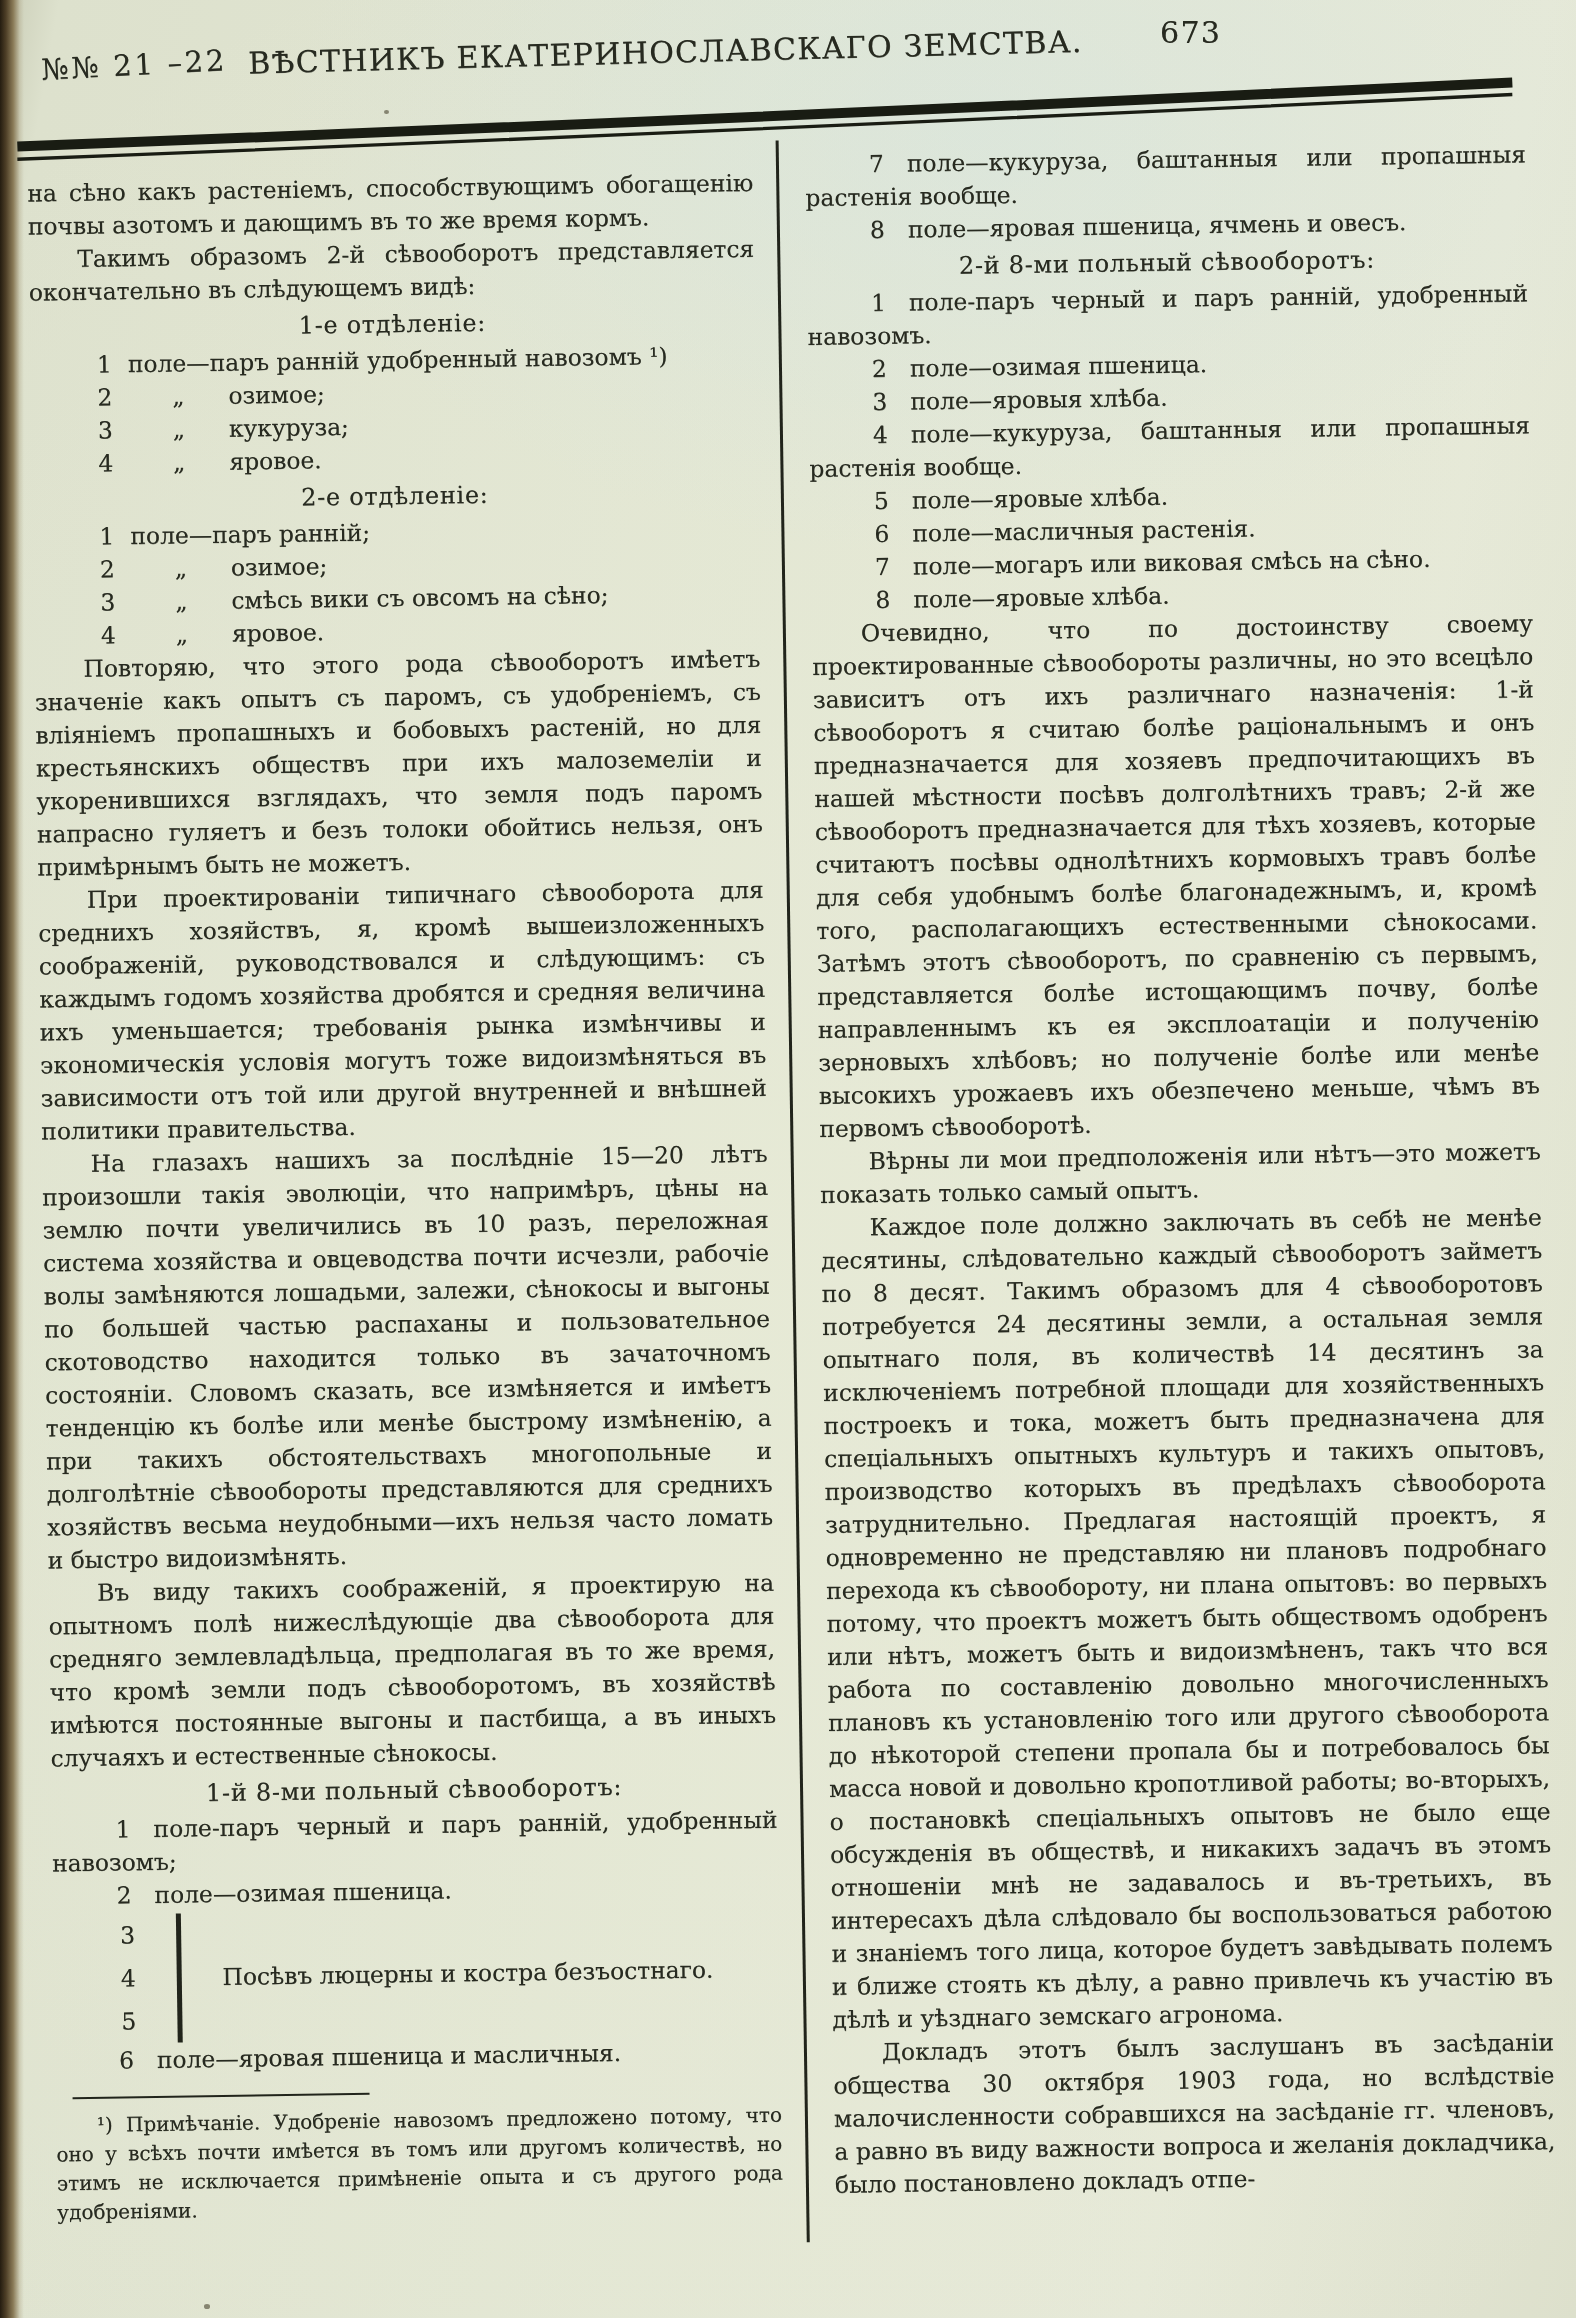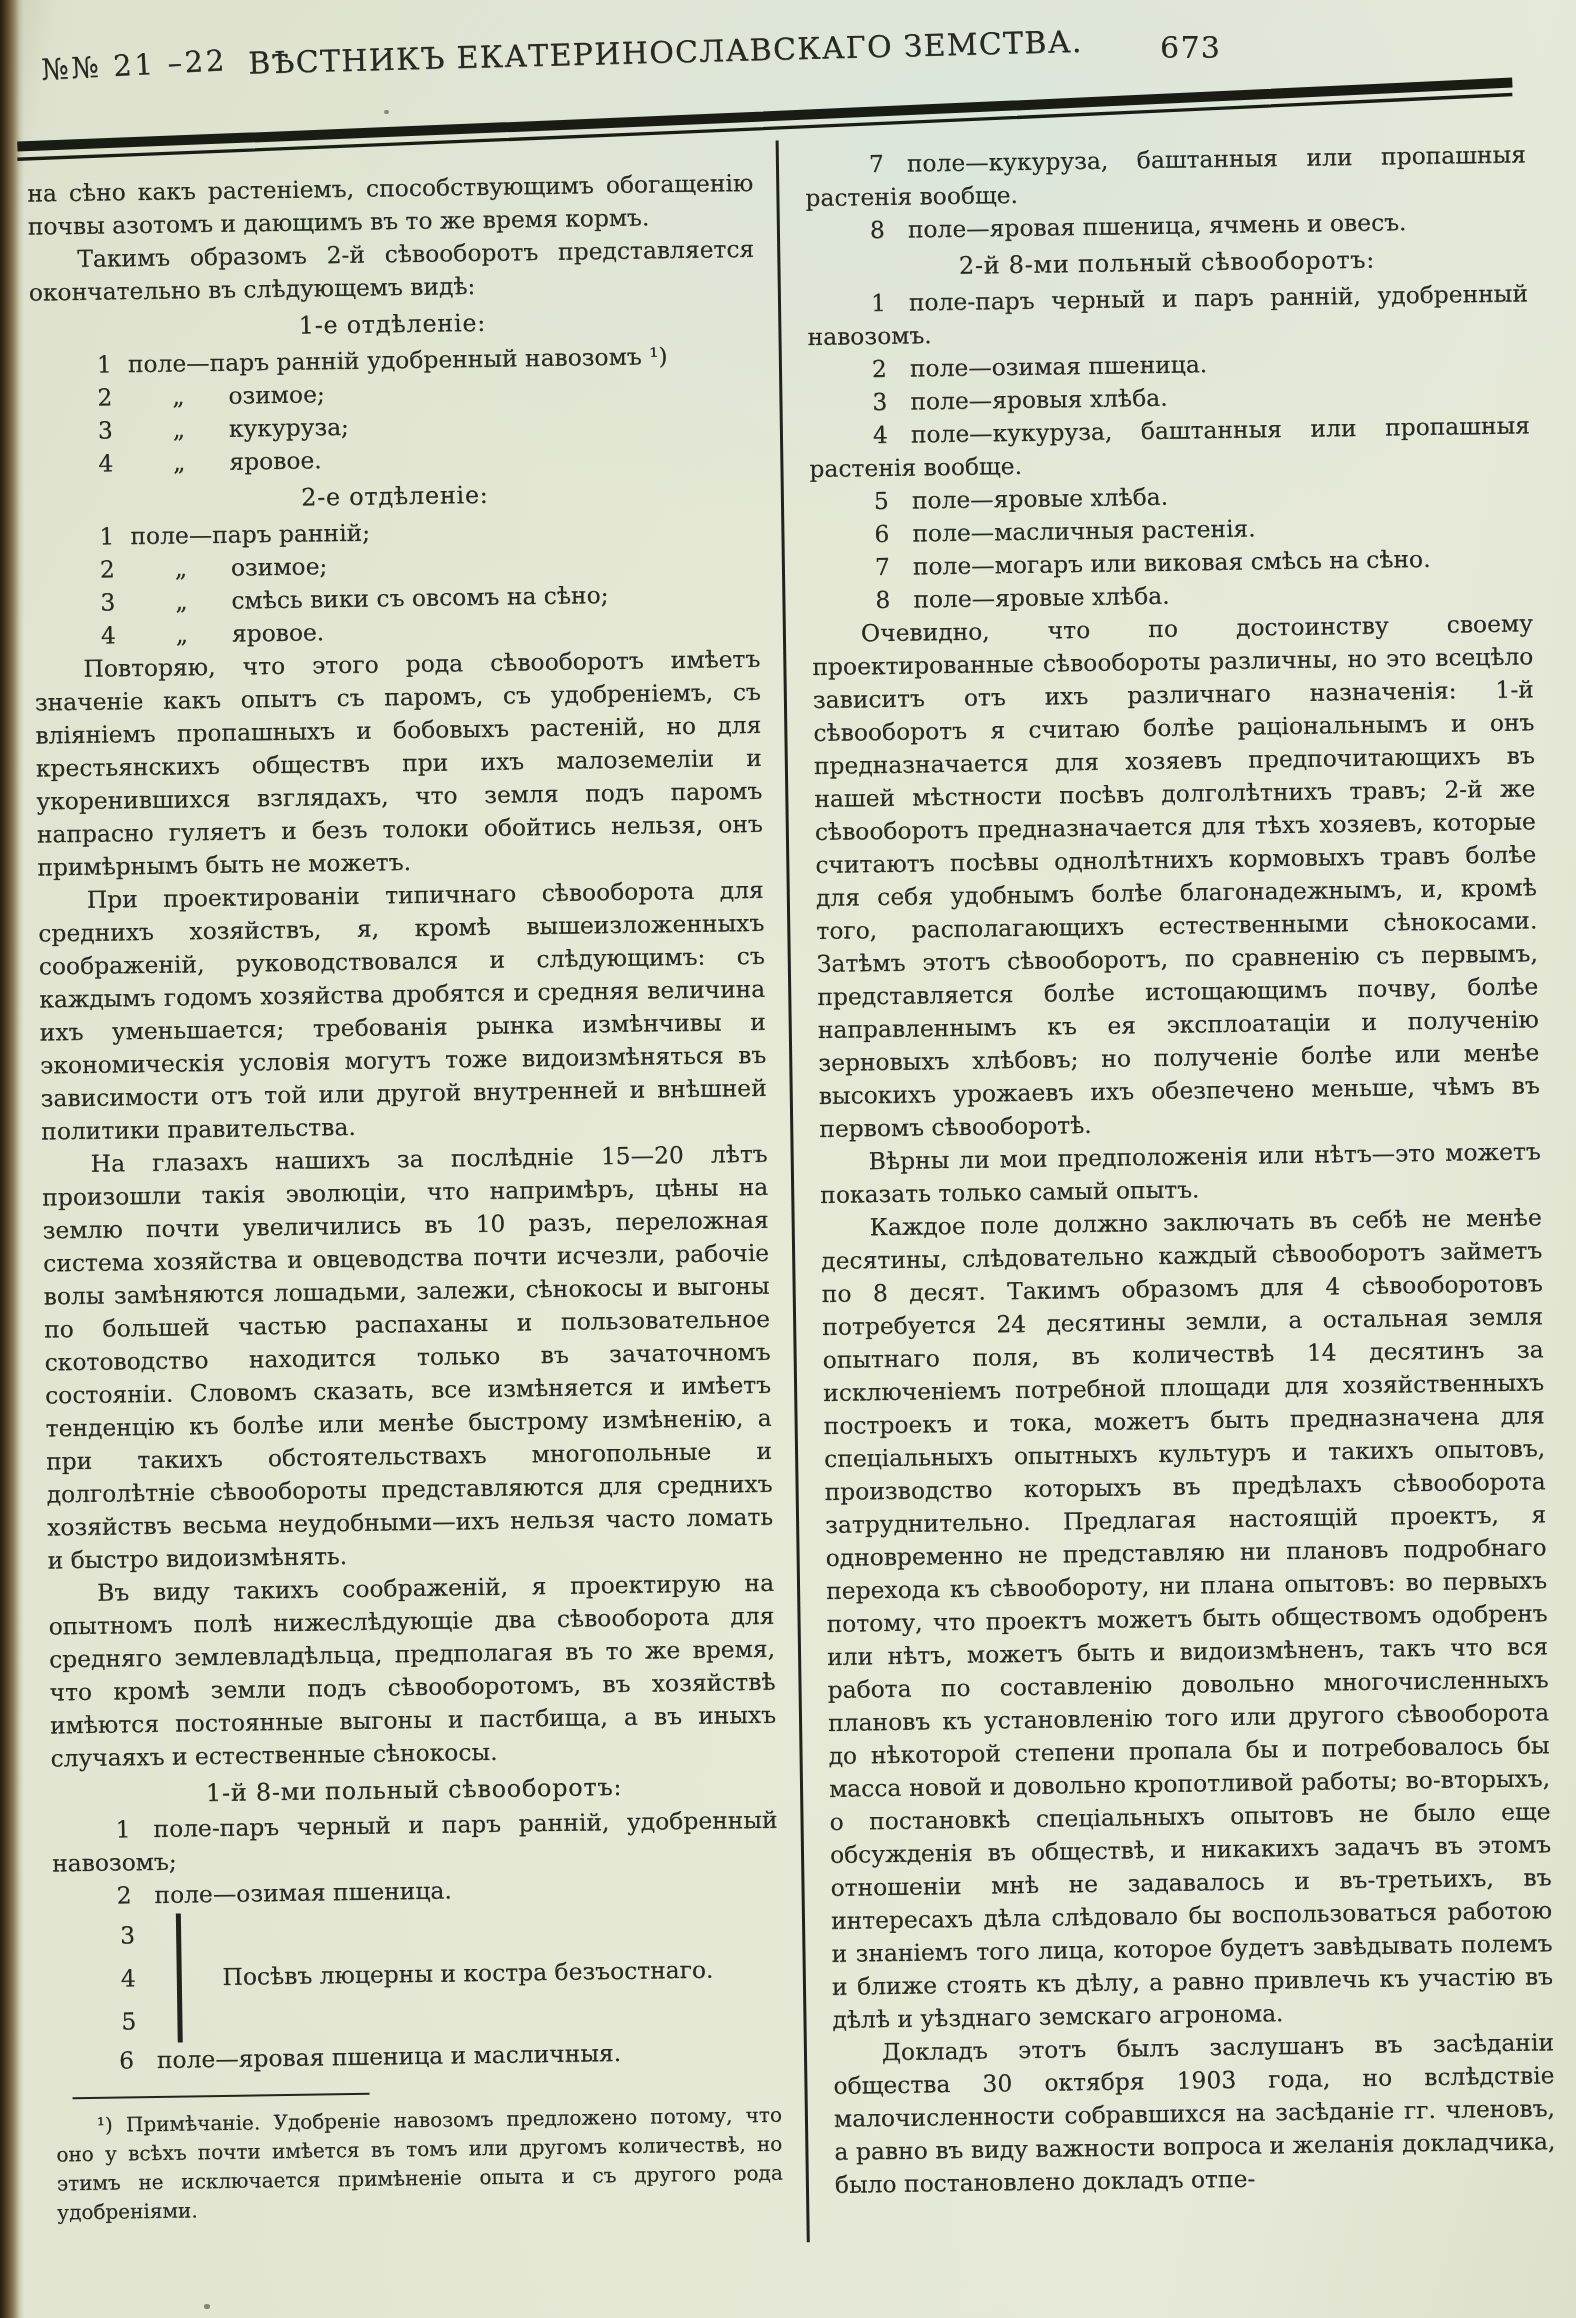--- a/index.html
+++ b/index.html
@@ -31,21 +31,21 @@
     transform:rotate(-3deg);
     text-shadow:0.3px 0.3px 0.5px rgba(39,42,32,0.55);
   }
   .masthead{
     position:absolute;left:248px;top:35px;width:808px;
     text-align:center;font-size:30px;letter-spacing:1.3px;white-space:nowrap;
     transform:rotate(-1.5deg);
     text-shadow:0.3px 0.4px 0.6px rgba(39,42,32,0.6);
   }
   .pagenum{
-    position:absolute;left:1160px;top:30px;
+    position:absolute;left:1160px;top:15px;
     font-size:30px;letter-spacing:1.3px;
     text-shadow:0.3px 0.3px 0.5px rgba(39,42,32,0.55);
   }
   .head-rule{position:absolute;left:12px;top:61px;}
 
   
   .content{
     position:absolute;left:28px;top:160px;width:1510px;height:2136px;
     transform:rotate(-0.85deg);transform-origin:40px 80px;
     font-size:23.4px;line-height:33px;

